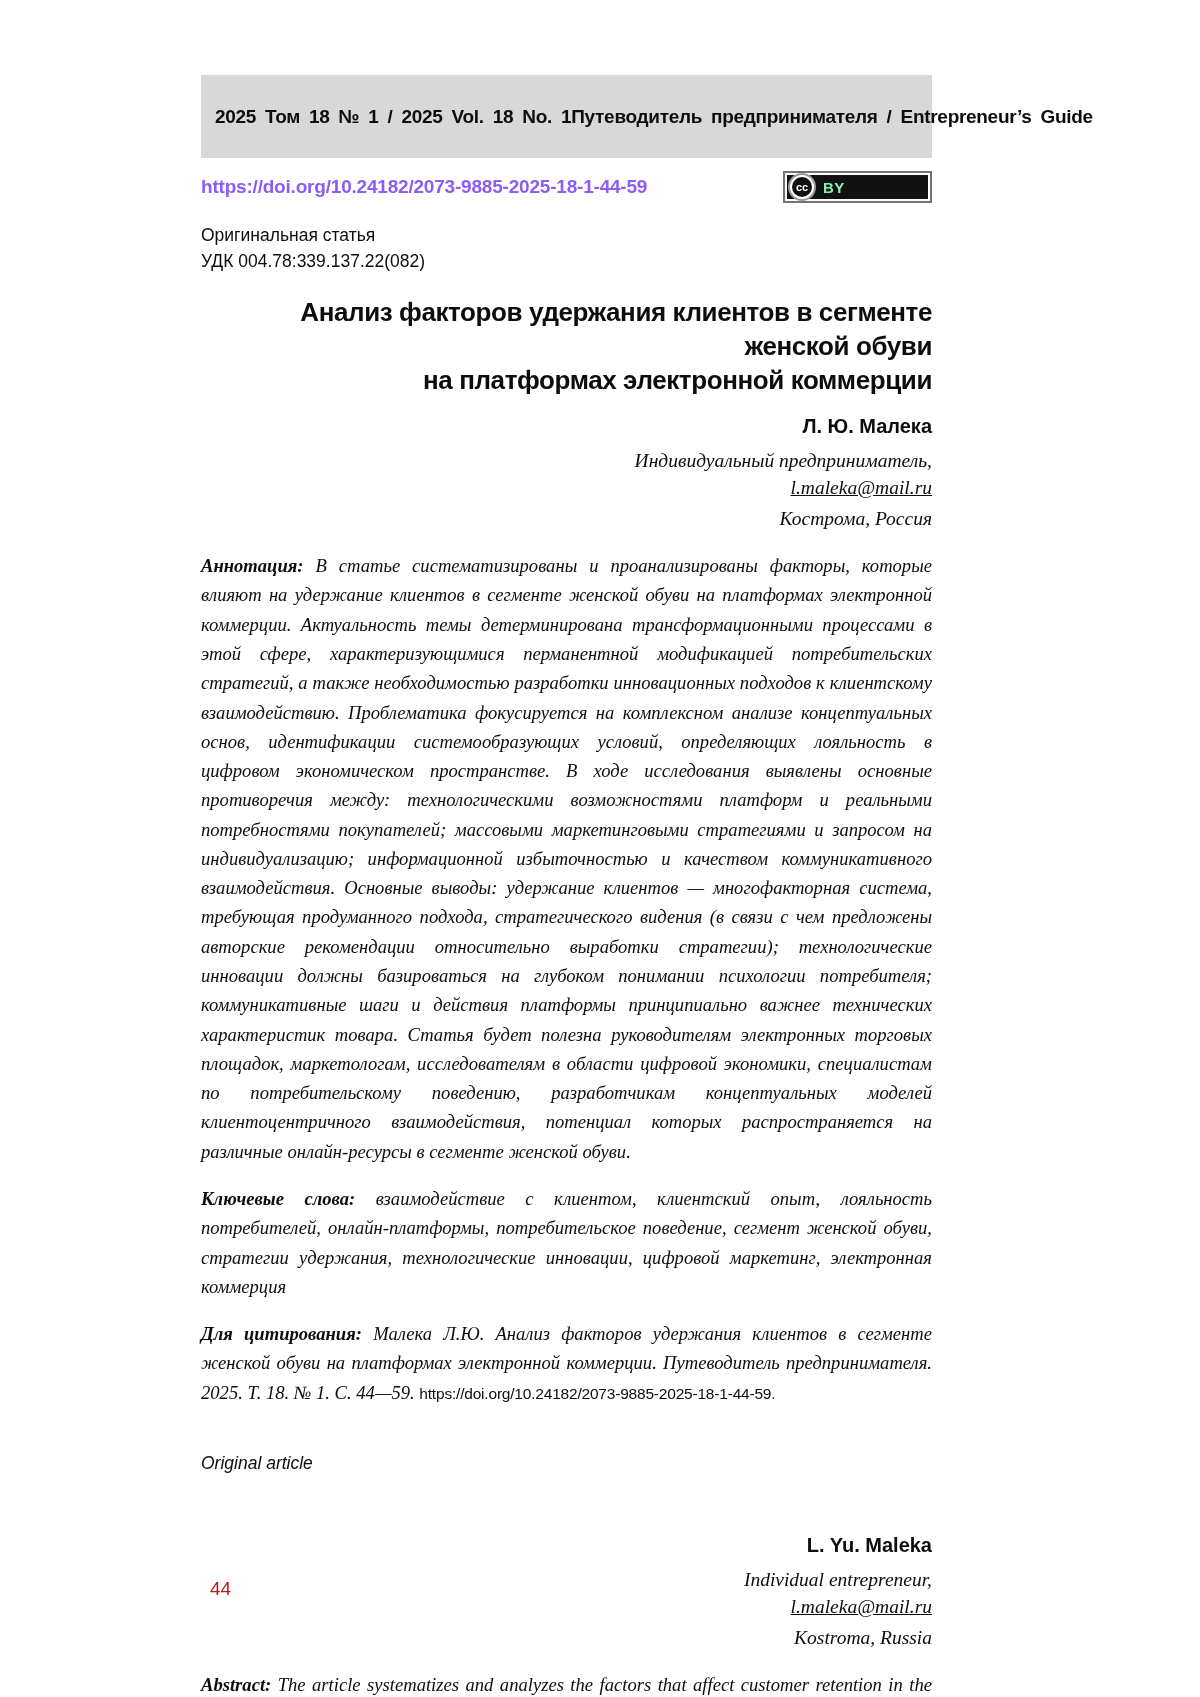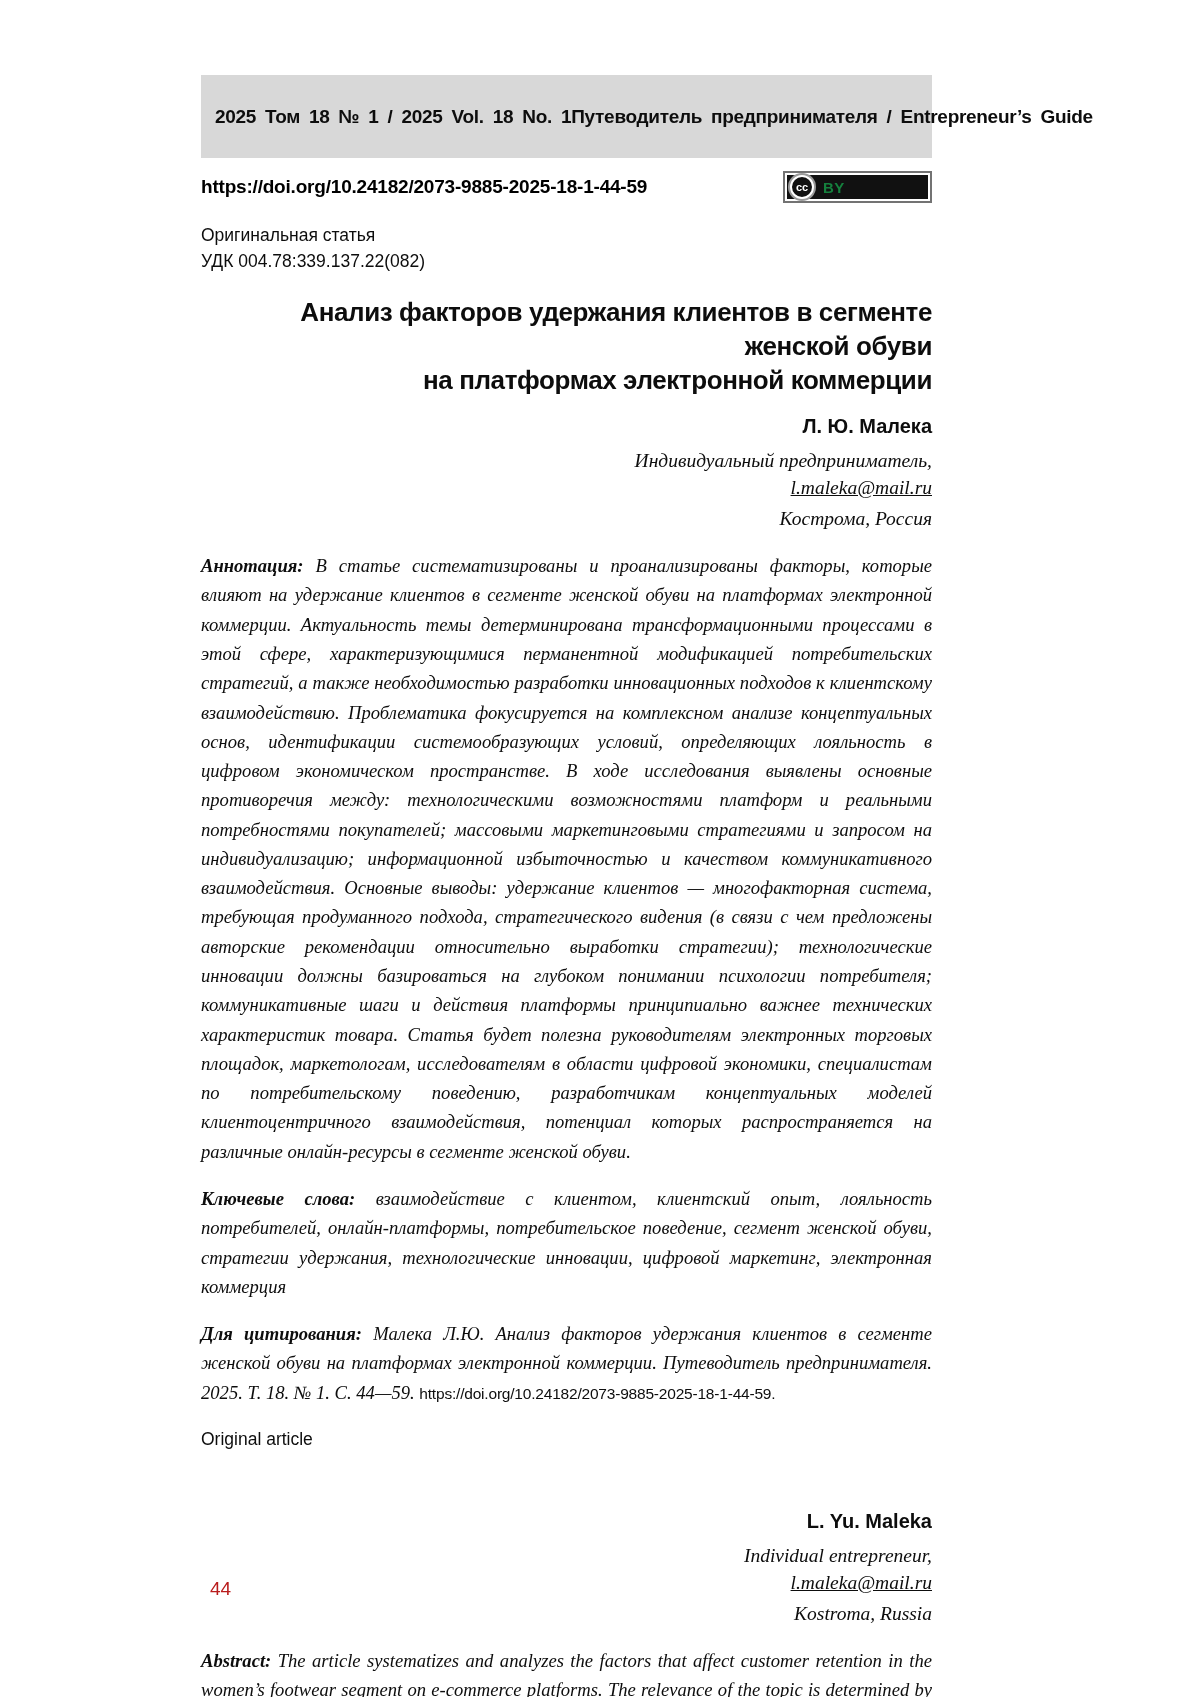--- a/index.html
+++ b/index.html
@@ -34,21 +34,21 @@
   
   .doi-row {
     margin-top: 13px;
     display: flex;
     justify-content: space-between;
     align-items: center;
   }
   .doi-link {
     font-weight: bold;
     font-size: 19px;
-    color: #000000;
+    color: #8b5cf6;
     text-decoration: none;
     letter-spacing: -0.2px;
   }
   .cc-badge {
     display: inline-flex;
     border: 2px solid #737373;
     padding: 2px;
     background: #fff;
     cursor: pointer;
   }
@@ -65,21 +65,21 @@
     width: 20px; height: 20px;
     border: 2px solid #fff;
     border-radius: 50%;
     background: #111;
     color: #fff;
     font-size: 11px;
     font-weight: bold;
     display: flex; align-items: center; justify-content: center;
     box-shadow: 0 0 0 2px #9a9a9a;
   }
-  .cc-by-label { color: #15803d; font-weight: bold; font-size: 15px; letter-spacing: 0.5px; }
+  .cc-by-label { color: #86efac; font-weight: bold; font-size: 15px; letter-spacing: 0.5px; }
   
   .article-type-ru { margin-top: 22px; font-size: 17.5px; }
   .udc { margin-top: 5px; font-size: 17.5px; }
   
   .title-ru {
     margin: 24px 0 0 0;
     font-size: 26px;
     font-weight: bold;
     line-height: 1.3;
     text-align: right;
@@ -113,21 +113,21 @@
     text-align: justify;
     margin: 18px 0 0 0;
   }
   .body-par .lead { font-weight: bold; }
   .doi-inline {
     font-family: "Liberation Sans", sans-serif;
     font-style: normal;
     font-size: 15.5px;
     letter-spacing: -0.2px;
   }
-  .article-type-en { margin-top: 22px; font-size: 17.5px; }
+  .article-type-en { margin-top: 46px; font-size: 17.5px; font-style: italic; }
   .page-number {
     position: absolute;
     left: 112px;
     top: 1578px;
     font-size: 19px;
     color: #b91c1c;
   }
 </style>
 </head>
 <body>

